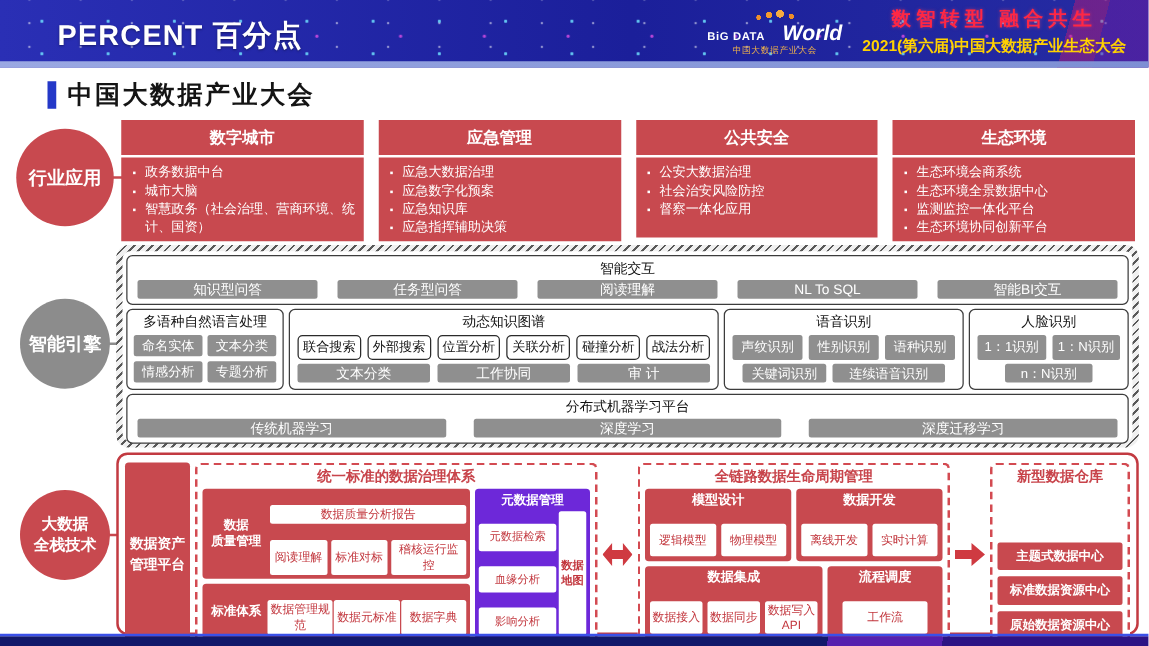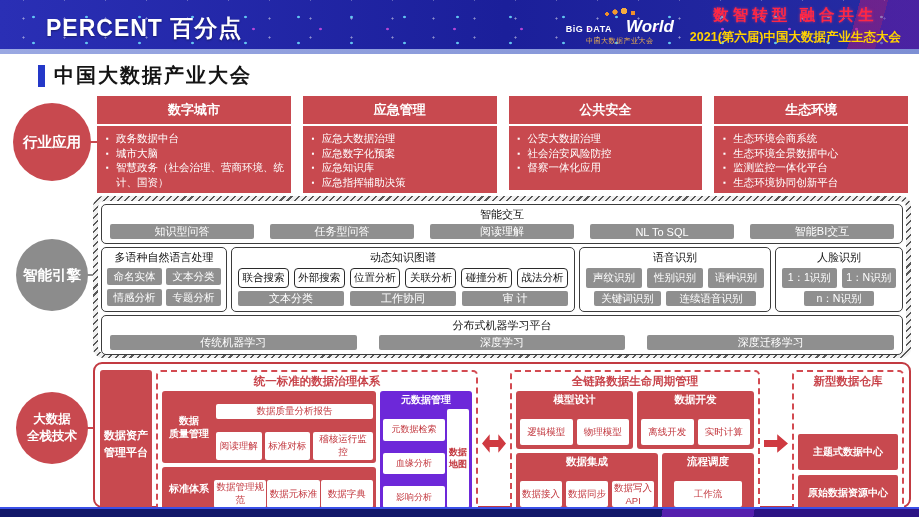--- a/index.html
+++ b/index.html
@@ -401,20 +401,21 @@
           </div>
         </div>
       </div>
 
       <div class="arrow arrow-right"></div>
 
       <div class="dash-sec wh">
         <div class="dash-title">新型数据仓库</div>
         <div class="wh-items">
           <div class="wh-item">主题式数据中心</div>
+          <div class="wh-item">标准数据资源中心</div>
           <div class="wh-item">原始数据资源中心</div>
         </div>
       </div>
     </div>
 
     <div class="bd-bottom">
       <div class="redblock tech">
         <span>大数据</span>
         <span>技术平台</span>
       </div>

